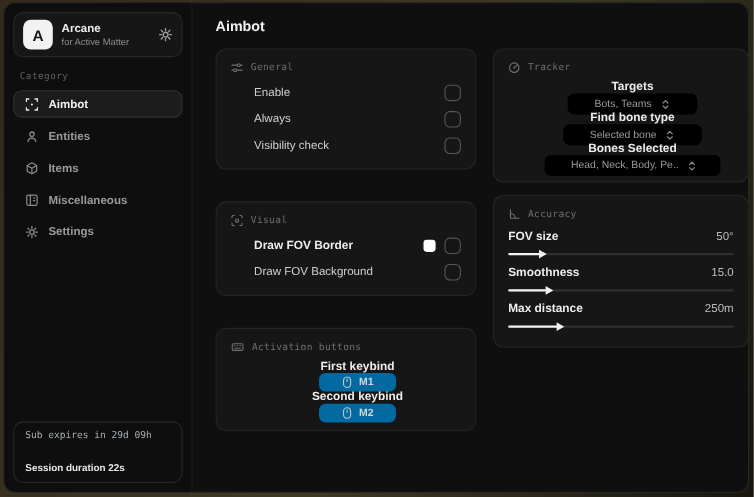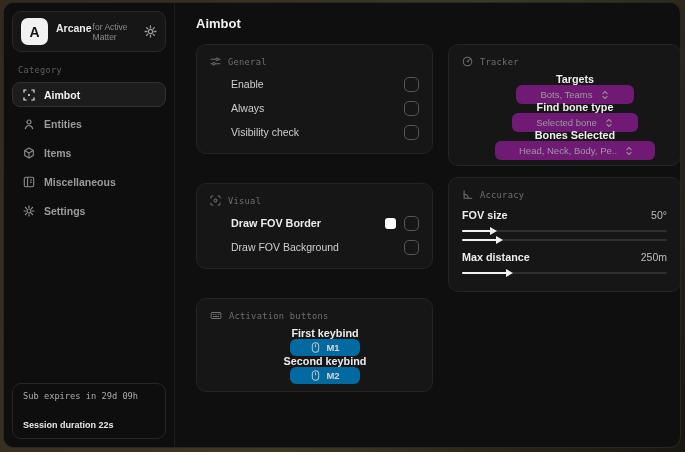--- a/index.html
+++ b/index.html
@@ -24,21 +24,21 @@
   }
   .brand-card {
     border:1px solid #282828; background:#161616; border-radius:9px;
     padding:6px 8px; display:flex; align-items:center; gap:8px; height:41px; flex:none;
   }
   .logo {
     width:27px; height:27px; background:#f2f2f2; border-radius:7px; flex:none;
     color:#141414; font-weight:700; font-size:14px;
     display:flex; align-items:center; justify-content:center;
   }
-  .brand-text { display:flex; flex-direction:row; gap:1px; }
+  .brand-text { display:flex; flex-direction:column; gap:1px; }
   .brand-title { font-size:10.5px; font-weight:700; color:#ececec; }
   .brand-sub { font-size:8.5px; color:#8b8b8b; }
   .brand-gear { margin-left:auto; color:#9a9a9a; display:flex; cursor:pointer; }
 
   .category-label { margin:13px 6px 7px; color:#606060; font-size:8.5px; letter-spacing:.4px; }
 
   .nav-item {
     display:flex; align-items:center; gap:9px; padding:0 10px; height:25px;
     border-radius:8px; color:#9b9b9b; font-size:10.5px; font-weight:600;
     border:1px solid transparent; margin-bottom:4px; cursor:pointer; flex:none;
@@ -88,21 +88,21 @@
   .swatch { width:11px; height:11px; border-radius:3px; cursor:pointer; flex:none; }
 
   .keybadge {
     display:flex; align-items:center; gap:5px; background:#0369a1;
     border-radius:6px; padding:3px 20px; color:#d6d6d6; font-size:9.5px;
     font-weight:600; cursor:pointer;
   }
   .keybadge .kicon { display:flex; color:#c4c4c4; }
 
   .selectbtn {
-    display:flex; align-items:center; gap:7px; background:#701a75;
+    display:flex; align-items:center; gap:7px; background:#000000;
     border-radius:6px; padding:4px 24px; color:#9b9b9b; font-size:9.5px;
     cursor:pointer; max-width:160px; white-space:nowrap;
   }
   .selectbtn .sicon { display:flex; color:#8f8f8f; }
 
   .slider-block { margin-top:6px; }
   .slider-block:first-of-type { margin-top:2px; }
   .slider-top { display:flex; justify-content:space-between; align-items:center; height:18px; }
   .slider-value { font-size:10.5px; color:#bdbdbd; }
   .slider-track {
@@ -352,20 +352,24 @@
               <span class="slider-value">50°</span>
             </div>
             <div class="slider-track">
               <div class="slider-fill" style="width: 14%;">
                 <span class="slider-thumb"></span>
               </div>
             </div>
           </div>
 
           <div class="slider-block">
+            <div class="slider-top">
+              <span class="row-label strong">Smoothness</span>
+              <span class="slider-value">15.0</span>
+            </div>
             <div class="slider-track">
               <div class="slider-fill" style="width: 17%;">
                 <span class="slider-thumb"></span>
               </div>
             </div>
           </div>
 
           <div class="slider-block">
             <div class="slider-top">
               <span class="row-label strong">Max distance</span>

